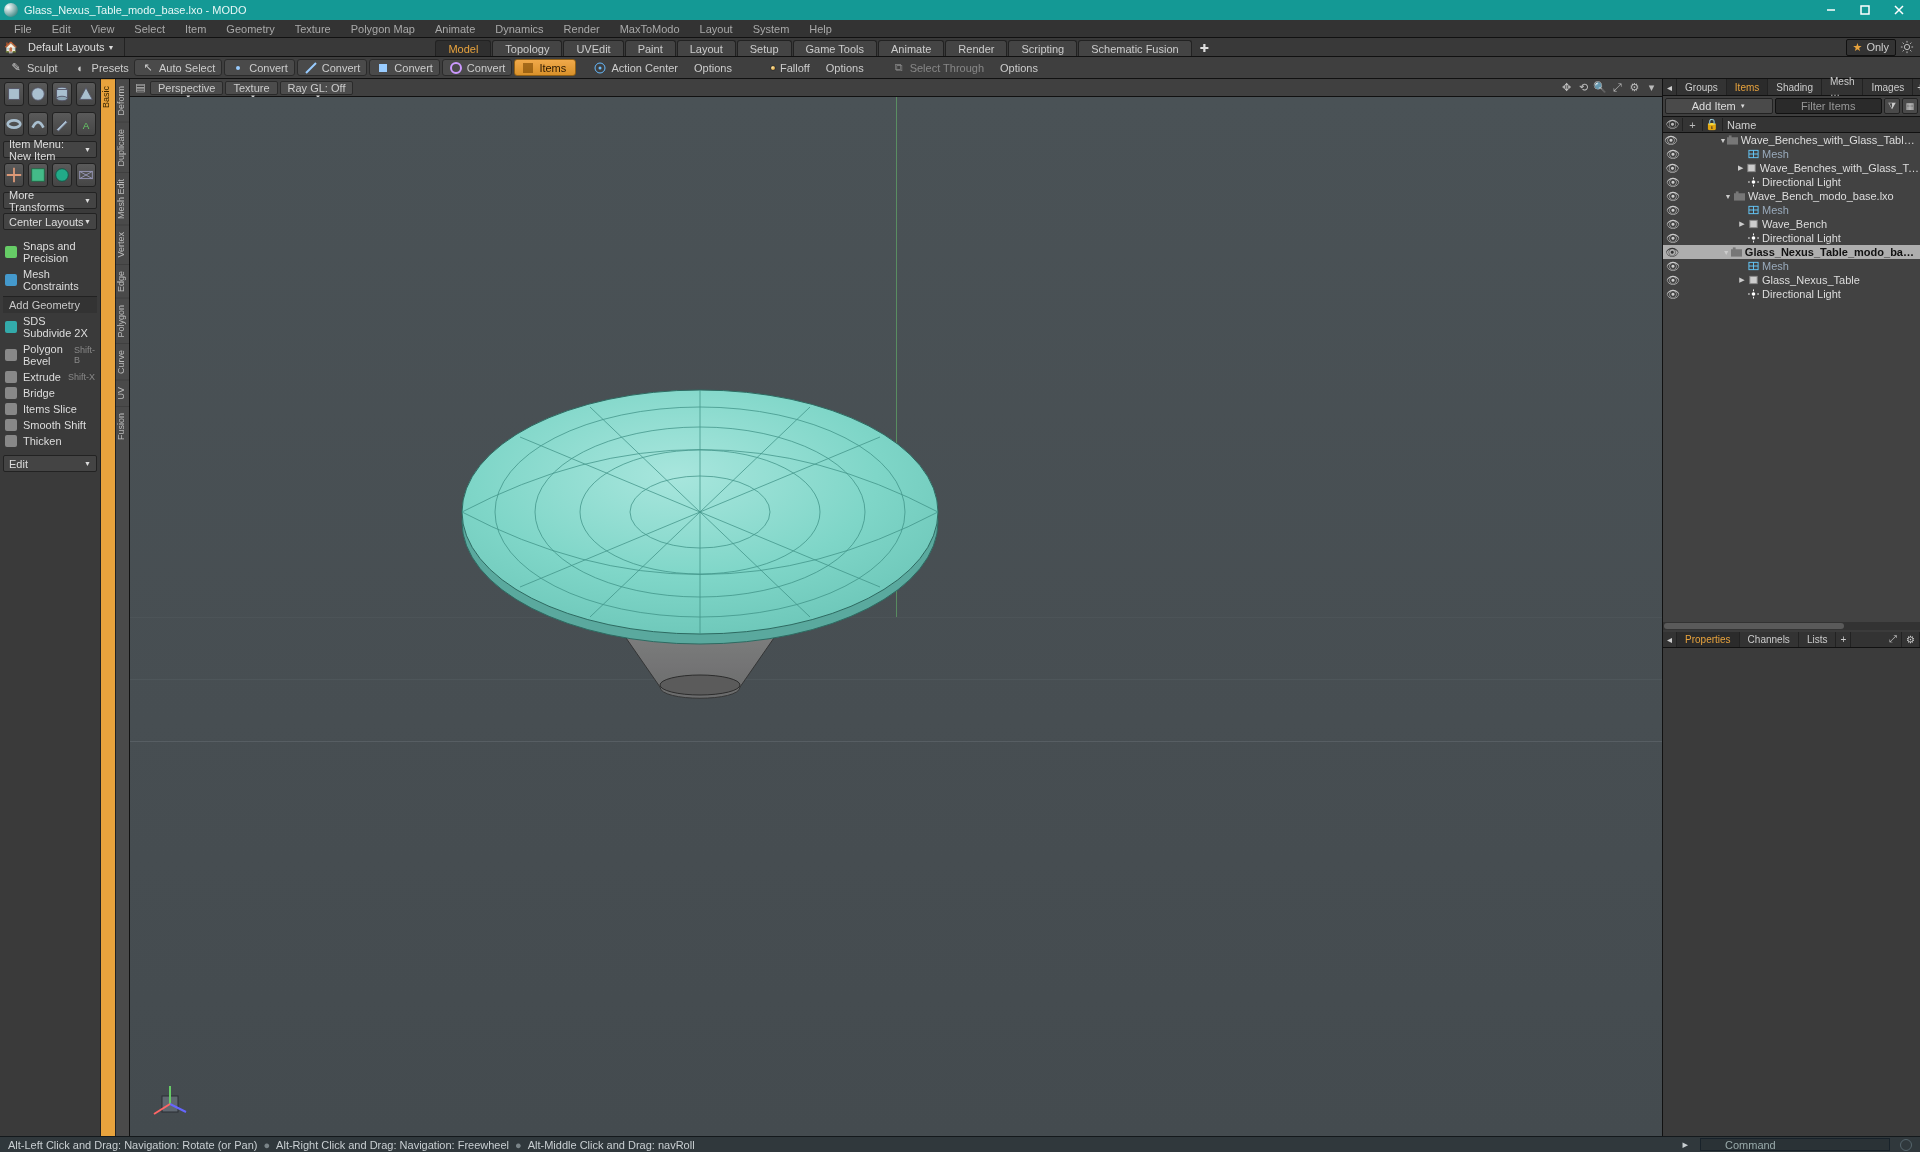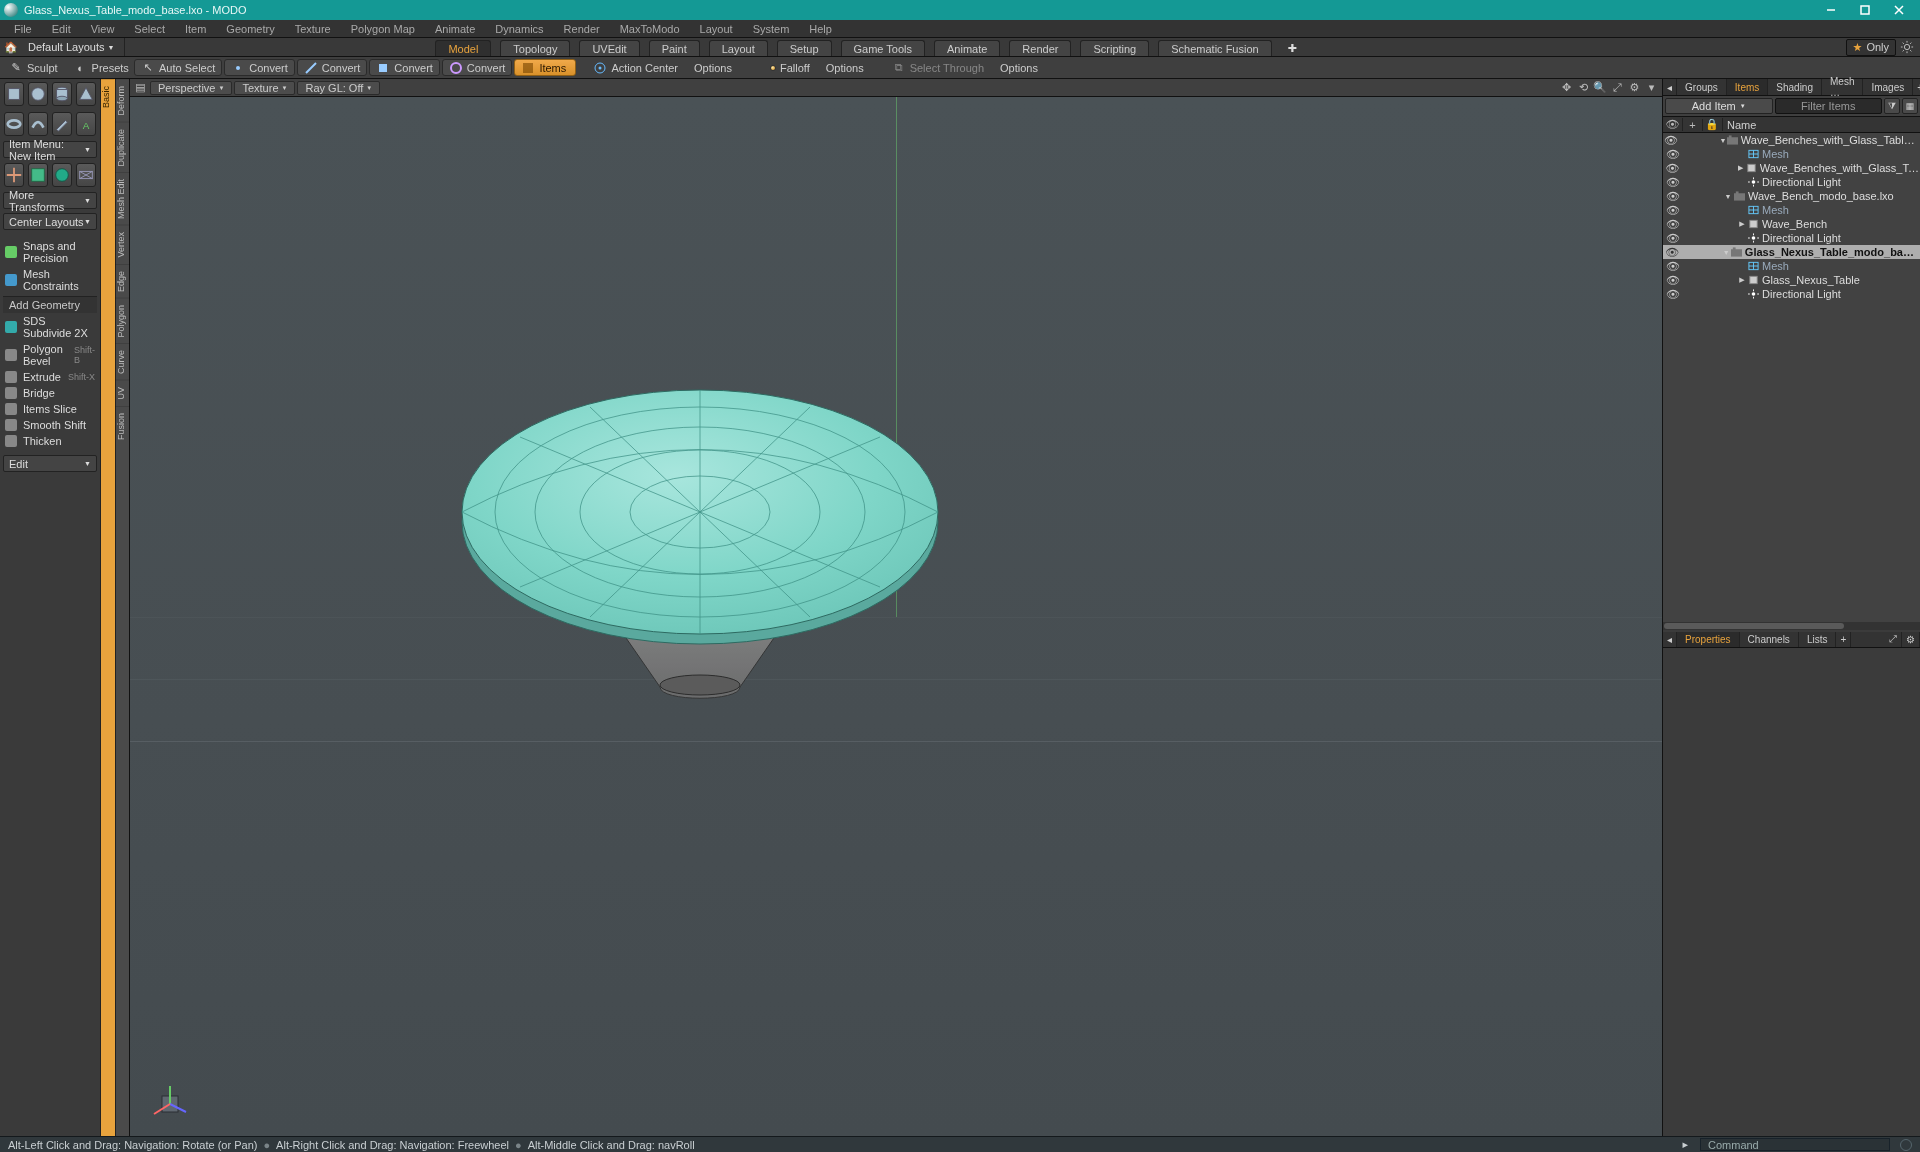--- a/index.html
+++ b/index.html
@@ -31,21 +31,21 @@
   
   .menubar{background:#333;height:18px;display:flex;align-items:center;padding:0 4px;border-bottom:1px solid #111;}
   .menubar .menu{padding:0 10px;height:100%;display:flex;align-items:center;color:var(--text-dim);}
 
   
   .layoutbar{background:var(--bg-panel);height:19px;display:flex;align-items:stretch;border-bottom:1px solid #111;}
   .layout-left{display:flex;align-items:center;gap:4px;padding:0 4px;border-right:1px solid #222;}
   .layout-left .ico{width:14px;height:14px;display:flex;align-items:center;justify-content:center;color:#bbb;}
   .layout-dd{display:flex;align-items:center;gap:3px;padding:0 6px;color:#ddd;}
   .layout-dd .chev{font-size:7px;}
-  .layout-tabs{flex:1;display:flex;align-items:stretch;margin-left:310px;gap:8px;text-align:right;}
+  .layout-tabs{flex:1;display:flex;align-items:stretch;margin-left:310px;gap:0;text-align:right;}
   .ltab{padding:0 12px;display:flex;align-items:center;background:#444;border:1px solid #222;border-bottom:none;margin-top:2px;border-radius:3px 3px 0 0;color:#ccc;margin-right:1px;}
   .ltab.active{background:#2f2f2f;color:var(--highlight);}
   .ltab.plus{padding:0 7px;background:transparent;border:none;color:#ddd;}
   .layout-right{display:flex;align-items:center;gap:4px;padding:0 6px;}
   .only-btn{background:#333;border:1px solid #111;border-radius:2px;padding:1px 6px;display:flex;align-items:center;gap:4px;}
   .star{color:var(--highlight);}
   .gear{width:14px;height:14px;}
 
   
   .tooltop{background:var(--bg-panel2);height:22px;display:flex;align-items:center;gap:2px;padding:0 2px;border-bottom:1px solid #111;}
@@ -75,21 +75,21 @@
   .section-dd{background:#444;border:1px solid #222;margin:2px 3px;border-radius:2px;height:17px;display:flex;align-items:center;justify-content:space-between;padding:0 5px;color:#ddd;}
   .section-dd .chev{font-size:7px;}
   .section-lbl{background:#333;color:#c9c9c9;padding:2px 6px;margin:2px 3px 0;border-top:1px solid #222;}
   .tool-item{display:flex;align-items:center;gap:6px;padding:2px 5px;color:#ddd;}
   .tool-item .sc{margin-left:auto;color:#888;font-size:9px;}
   .tool-item .ti-ico{width:12px;height:12px;background:#5c5;border-radius:2px;flex:0 0 12px;}
 
   
   .viewport{flex:1;position:relative;background:#484f53;display:flex;flex-direction:column;}
   .vp-top{height:18px;background:#404040;display:flex;align-items:center;gap:2px;padding:0 3px;border-bottom:1px solid #111;}
-  .vp-btn{background:#4c4c4c;border:1px solid #2a2a2a;border-radius:2px;height:14px;display:flex;align-items:center;padding:0 7px;color:#ccc;font-size:10px;}
+  .vp-btn{background:#4c4c4c;border:1px solid #2a2a2a;border-radius:2px;height:14px;display:flex;align-items:center;padding:0 7px;color:#ccc;font-size:10px;flex-direction:column;}
   .vp-btn .chev{font-size:6px;margin-left:3px;}
   .vp-spacer{flex:1;}
   .vp-ico{width:15px;height:15px;display:flex;align-items:center;justify-content:center;color:#bbb;}
   .canvas{flex:1;position:relative;overflow:hidden;background:linear-gradient(#4a5256 0%,#474e52 60%,#444b4f 100%);}
   
   .grid-h{position:absolute;left:0;right:0;height:1px;background:rgba(180,190,200,.15);}
   .axis-y{position:absolute;width:1px;background:rgba(120,255,120,.35);}
 
   .model{position:absolute;left:270px;top:230px;width:600px;height:400px;pointer-events:none;}
   .vp-status{position:absolute;right:8px;bottom:6px;text-align:right;color:var(--highlight);font-size:11px;line-height:14px;text-shadow:0 1px 0 rgba(0,0,0,.6);}
@@ -123,21 +123,21 @@
   .name{color:#ddd;white-space:nowrap;overflow:hidden;text-overflow:ellipsis;}
   .rc-scroll{height:8px;background:#333;display:flex;}
   .rc-scroll .thumb{width:70%;background:#5a5a5a;border-radius:3px;margin:1px;}
 
   .rc-tabs2{display:flex;align-items:stretch;height:16px;background:#333;border-bottom:1px solid #111;margin-top:2px;}
   .rc-body2{flex:1;background:#3b3b3b;}
 
   
   .helpbar{height:16px;background:#30383c;color:#c9cfd2;display:flex;align-items:center;gap:6px;padding:0 8px;border-top:1px solid #14191c;font-size:10.5px;}
   .helpbar .sep{color:#7a8488;}
-  .helpbar .cmd{margin-left:6px;background:#2a3236;border:1px solid #18222a;width:190px;height:13px;display:flex;align-items:center;padding:0 7px;color:#9aa;}
+  .helpbar .cmd{margin-left:6px;background:#2a3236;border:1px solid #18222a;width:190px;height:13px;display:flex;align-items:center;padding:0 24px;color:#9aa;}
   .helpbar .endcirc{width:12px;height:12px;border:1px solid #55656c;border-radius:50%;margin-left:4px;}
 
   
   .chev{display:inline-block;}
 </style>
 </head>
 <body>
 
 <div class="win">
 

